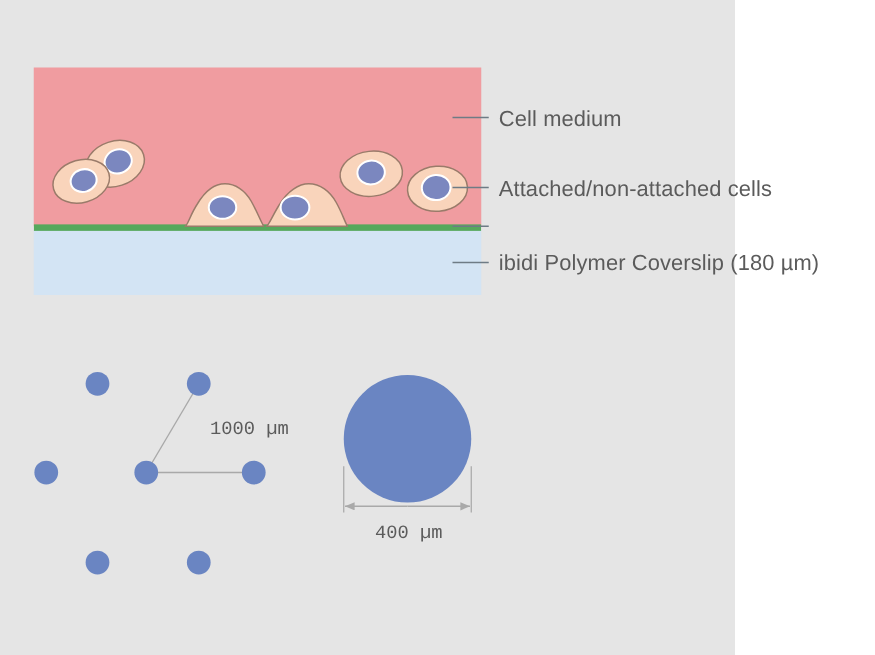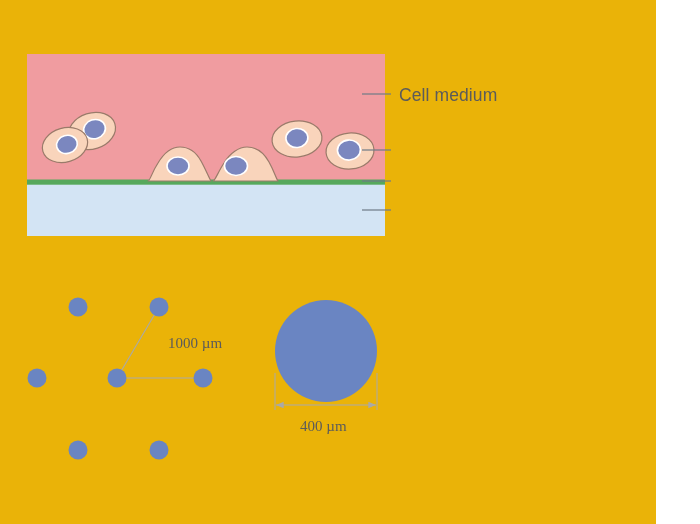--- a/index.html
+++ b/index.html
@@ -10,43 +10,43 @@
   body {
     width: 700px;
     height: 524px;
     position: relative;
     overflow: hidden;
     font-family: "Liberation Sans", sans-serif;
   }
   #stage {
     position: absolute;
     left: 0; top: 0;
-    width: 656px;
+    width: 588px;
     height: 524px;
-    background: #eab308;
+    background: #e5e5e5;
     text-align: right;
   }
   svg.diagram {
     position: absolute;
     left: 0; top: 0;
     width: 700px;
     height: 524px;
     display: block;
   }
   .lbl {
     position: absolute;
     font-family: "Liberation Sans", sans-serif;
     font-size: 17.5px;
     color: #5b5b5b;
     white-space: nowrap;
     letter-spacing: 0.1px;
   }
   .dimlbl {
     position: absolute;
-    font-family: Liberation Serif, serif;
+    font-family: Liberation Mono, monospace;
     font-size: 15px;
     color: #5b5b5b;
     white-space: nowrap;
   }
   #label-cell-medium { left: 399px; top: 85px; }
   #label-attached-cells { left: 399px; top: 141px; }
   #label-bioinert-surface { left: 399px; top: 171px; }
   #label-polymer-coverslip { left: 399px; top: 200px; }
   #label-spacing-1000 { left: 168px; top: 335px; }
   #label-diameter-500 { left: 300px; top: 418px; }
@@ -146,20 +146,22 @@
 
       <g stroke="#a9a9a9" stroke-width="1.1" fill="none">
         <line x1="326" y1="405" x2="276" y2="405" marker-end="url(#arrowDim)"></line>
         <line x1="326" y1="405" x2="376" y2="405" marker-end="url(#arrowDim)"></line>
       </g>
     </g>
   </svg>
 
   <div class="lbl" id="label-cell-medium">Cell medium</div>
 
+  <div class="lbl" id="label-attached-cells">Attached/non-attached cells</div>
 
 
+  <div class="lbl" id="label-polymer-coverslip">ibidi Polymer Coverslip (180 µm)</div>
 
   <div class="dimlbl" id="label-spacing-1000">1000 µm</div>
 
   <div class="dimlbl" id="label-diameter-500">400 µm</div>
 
 </div>
 
 </body></html>

